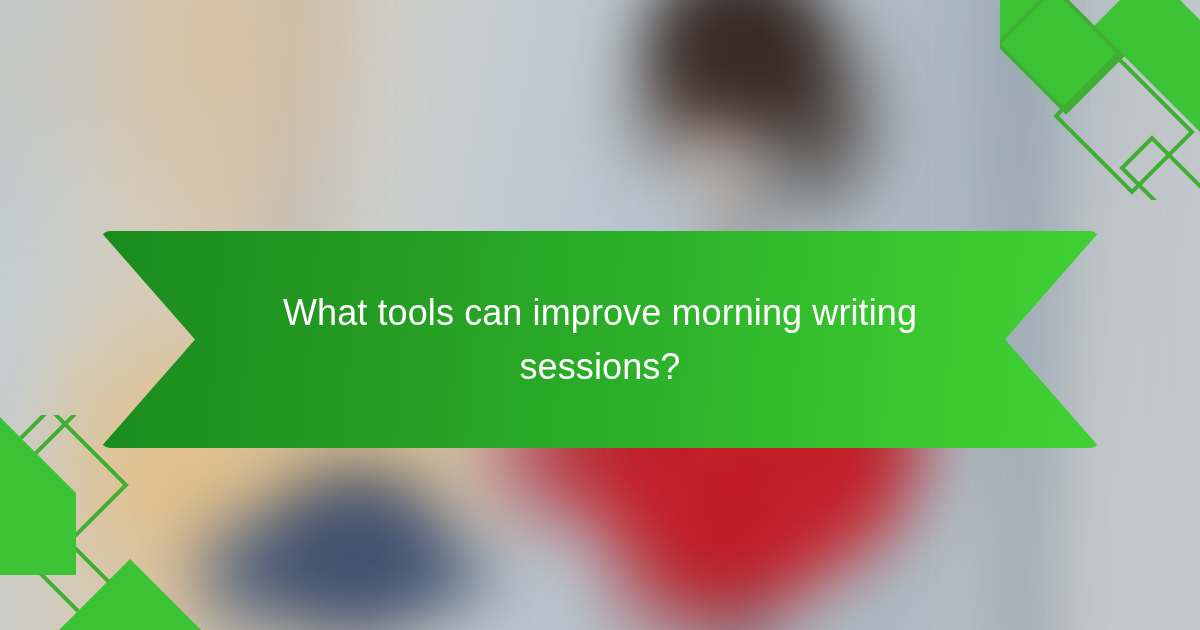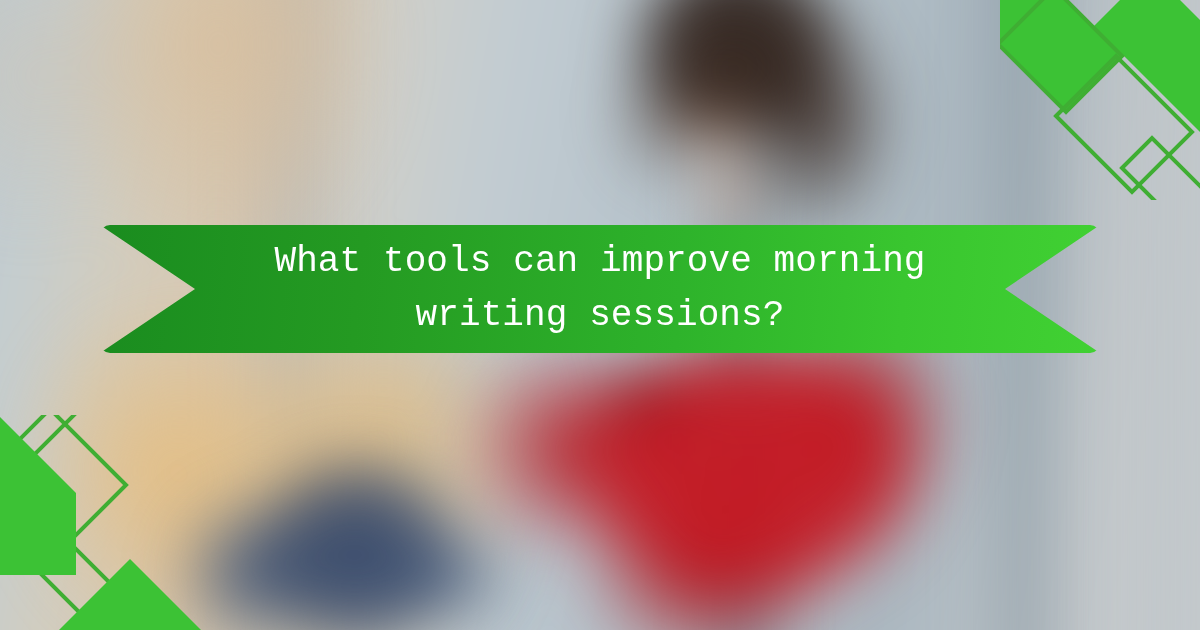--- a/index.html
+++ b/index.html
@@ -105,24 +105,23 @@
     position: absolute;
     pointer-events: none;
   }
   .deco-tr { top: 0; right: 0; width: 200px; height: 200px; }
   .deco-bl { bottom: 0; left: 0; width: 220px; height: 215px; }
 
   
   .banner-wrap {
     position: absolute;
     left: 100px;
-    top: 225px;
+    top: 231px;
     width: 1000px;
-    height: 128px;
-    font-family: Liberation Mono, monospace;
+    height: 217px;
   }
   .banner {
     position: absolute;
     inset: 0;
     background: linear-gradient(95deg, #1a8c1f 0%, #249a22 26%, #2eb32b 58%, #39c62f 80%, #41d133 100%);
     -webkit-clip-path: polygon(
         0% 0%, 100% 0%, 90.5% 50%, 100% 100%, 0% 100%, 9.5% 50%);
     clip-path: polygon(
         0% 0%, 100% 0%, 90.5% 50%, 100% 100%, 0% 100%, 9.5% 50%);
     border-radius: 10px;

